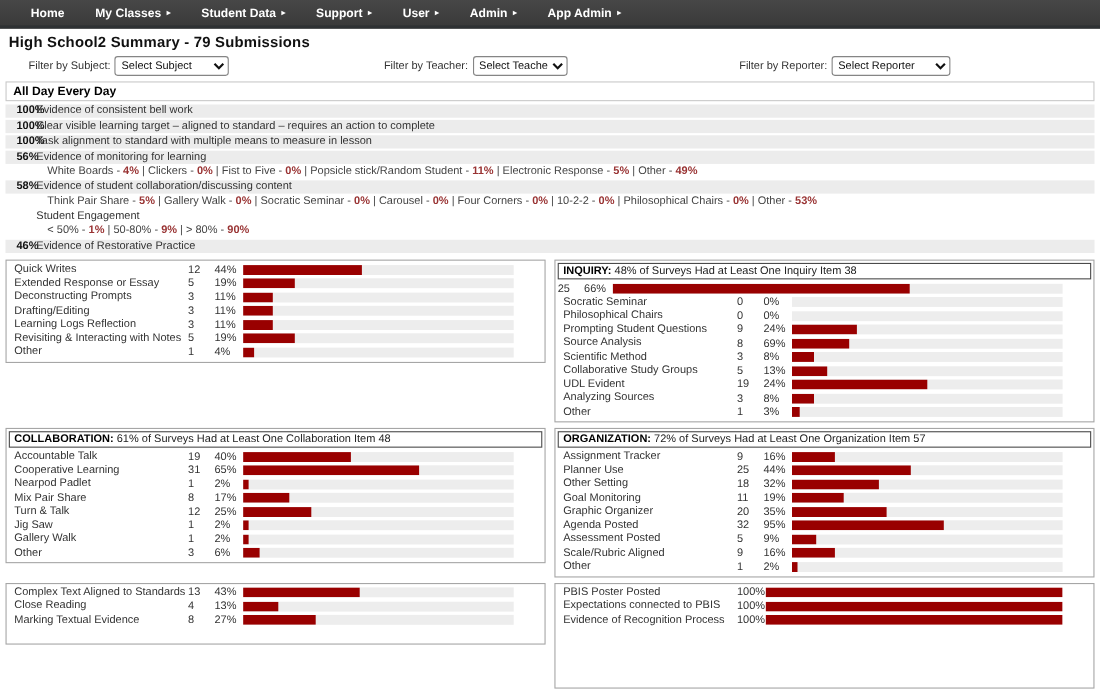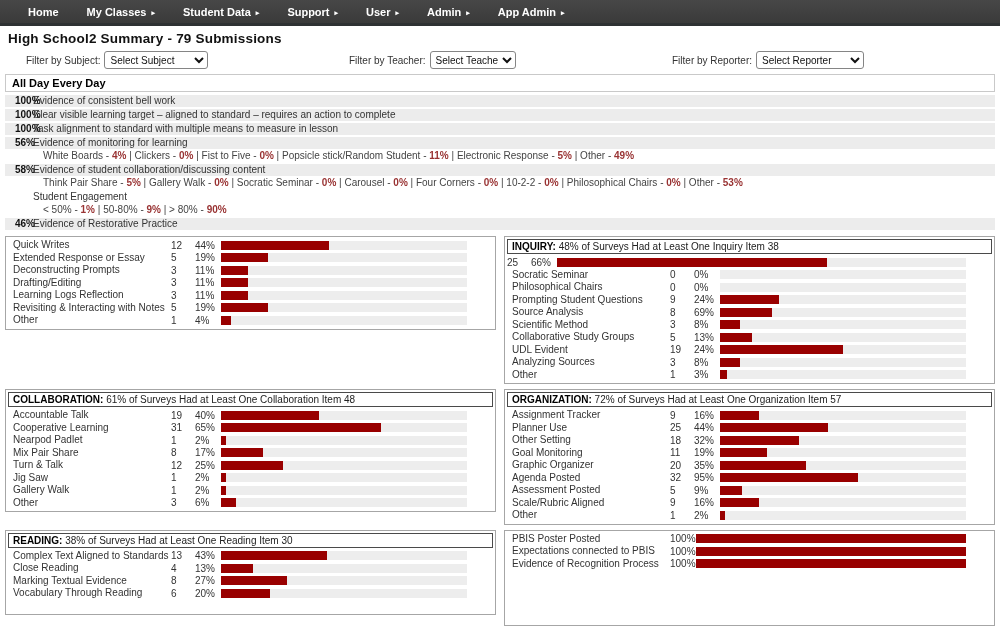--- a/index.html
+++ b/index.html
@@ -451,21 +451,20 @@
         <div class="prow" data-name="chart-row">
           <span class="p-label" data-name="chart-row-label">Other</span>
           <span class="p-count" data-name="chart-row-count">1</span>
           <span class="p-pct" data-name="chart-row-percent">2%</span>
           <span class="p-track" data-name="chart-bar-track">
             <span class="p-bar" data-name="chart-bar" style="width: 2%;"></span>
           </span>
         </div>
       </div>
       <div class="panel" data-name="panel-reading">
-        <div class="panel-title" data-name="panel-title"><b data-name="panel-title-category">READING:</b><span data-name="panel-title-text"> 38% of Surveys Had at Least One Reading Item 30</span></div>
         <div class="prow" data-name="chart-row">
           <span class="p-label" data-name="chart-row-label">Complex Text Aligned to Standards</span>
           <span class="p-count" data-name="chart-row-count">13</span>
           <span class="p-pct" data-name="chart-row-percent">43%</span>
           <span class="p-track" data-name="chart-bar-track">
             <span class="p-bar" data-name="chart-bar" style="width: 43%;"></span>
           </span>
         </div>
         <div class="prow" data-name="chart-row">
           <span class="p-label" data-name="chart-row-label">Close Reading</span>
@@ -476,28 +475,20 @@
           </span>
         </div>
         <div class="prow" data-name="chart-row">
           <span class="p-label" data-name="chart-row-label">Marking Textual Evidence</span>
           <span class="p-count" data-name="chart-row-count">8</span>
           <span class="p-pct" data-name="chart-row-percent">27%</span>
           <span class="p-track" data-name="chart-bar-track">
             <span class="p-bar" data-name="chart-bar" style="width: 27%;"></span>
           </span>
         </div>
-        <div class="prow" data-name="chart-row">
-          <span class="p-label" data-name="chart-row-label">Vocabulary Through Reading</span>
-          <span class="p-count" data-name="chart-row-count">6</span>
-          <span class="p-pct" data-name="chart-row-percent">20%</span>
-          <span class="p-track" data-name="chart-bar-track">
-            <span class="p-bar" data-name="chart-bar" style="width: 20%;"></span>
-          </span>
-        </div>
         <div class="prow" data-name="chart-row"></div>
       </div>
       <div class="panel" data-name="panel-pbs">
         <div class="prow" data-name="chart-row">
           <span class="p-label" data-name="chart-row-label">PBIS Poster Posted</span>
           <span class="p-pct" data-name="chart-row-percent">100%</span>
           <span class="p-track" data-name="chart-bar-track">
             <span class="p-bar" data-name="chart-bar" style="width: 100%;"></span>
           </span>
         </div>

